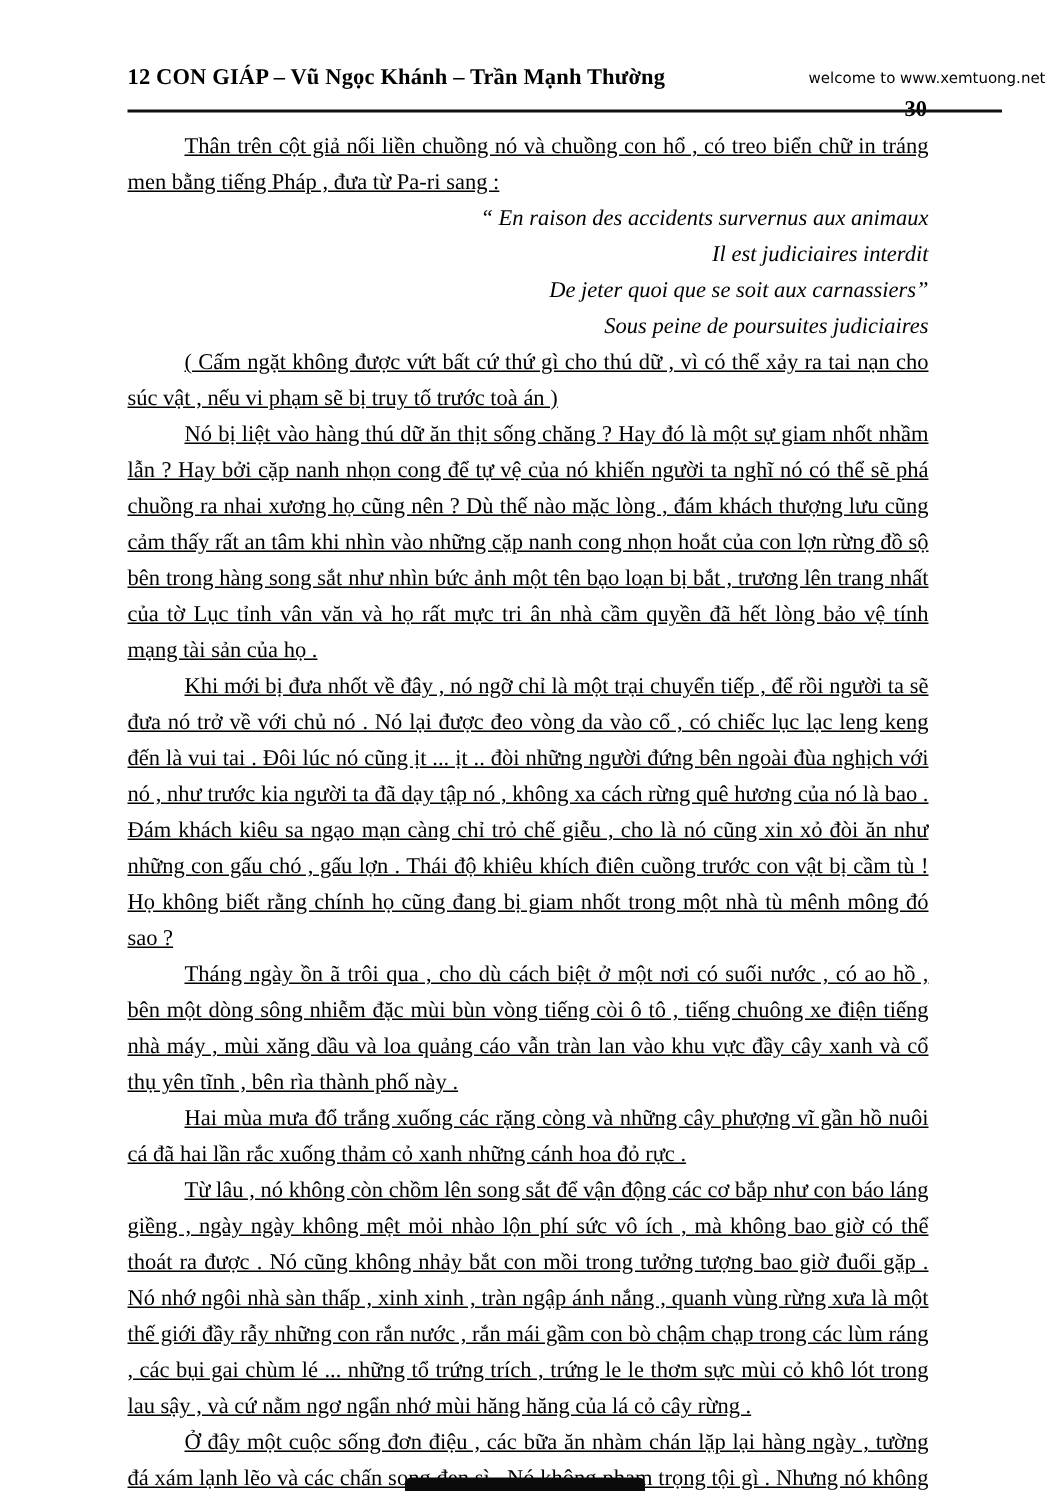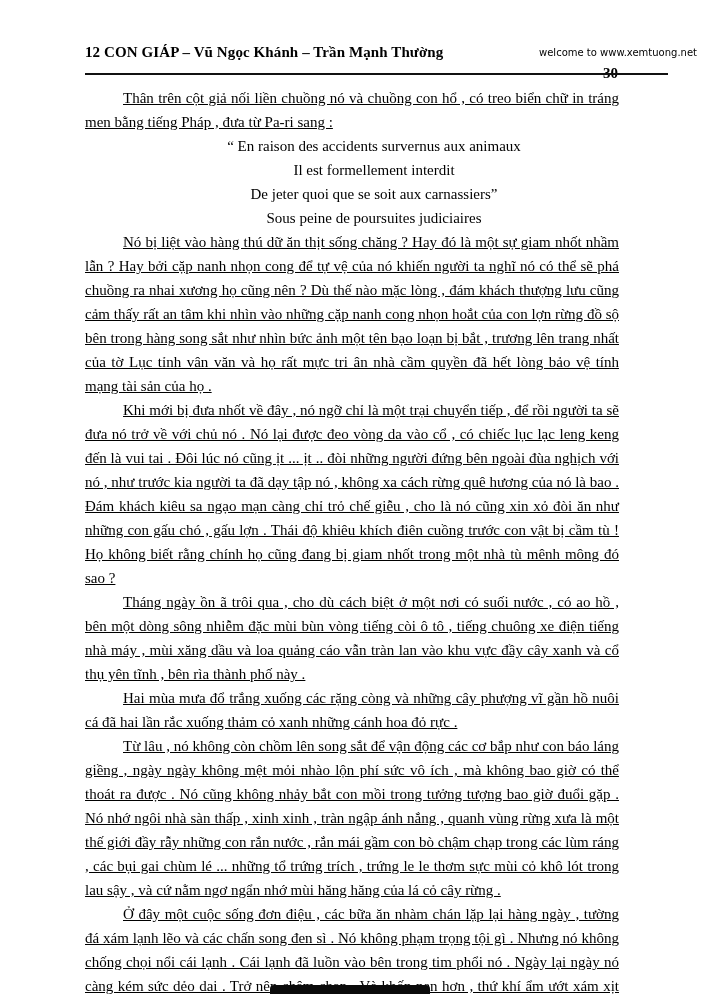--- a/index.html
+++ b/index.html
@@ -59,21 +59,22 @@
     text-align: justify;
     text-justify: inter-word;
   }
   .para {
     margin: 0;
     text-indent: 38px;
     text-decoration: underline;
   }
   .verse-line {
     margin-left: 44px;
-    text-align: center;
+    text-align: right;
+    font-style: italic;
   }
   .bottom-bar {
     position: absolute;
     bottom: 0;
     left: 270px;
     width: 160px;
     height: 9px;
     background: #0a0a0a;
     border-radius: 4px 4px 0 0;
   }
@@ -88,23 +89,24 @@
   <div class="header-link-wrap">
     <a class="header-link">welcome to www.xemtuong.net</a>
     <span class="page-number">30</span>
   </div>
 
   <div class="header-rule"></div>
 
   <div class="doc-body">
       <p class="para">Thân trên cột giả nối liền chuồng nó và chuồng con hổ , có treo biển chữ in tráng men bằng tiếng Pháp , đưa từ Pa-ri sang :</p>
       <div class="verse-line">“ En raison des accidents survernus aux animaux</div>
-      <div class="verse-line">Il est formellement interdit</div>
+      <div class="verse-line">Il est judiciaires interdit</div>
       <div class="verse-line">De jeter quoi que se soit aux carnassiers”</div>
       <div class="verse-line">Sous peine de poursuites judiciaires</div>
+      <p class="para">( Cấm ngặt không được  vứt bất cứ thứ gì cho thú dữ , vì có thể xảy ra tai nạn cho súc vật , nếu vi phạm sẽ bị truy tố trước toà án )</p>
       <p class="para">Nó bị liệt vào hàng thú dữ ăn thịt sống chăng ? Hay đó là một sự giam nhốt nhầm lẫn ? Hay  bởi cặp nanh nhọn cong để tự vệ của nó khiến người ta nghĩ nó có thể sẽ phá chuồng ra nhai xương họ cũng nên ? Dù thế nào mặc lòng , đám khách thượng lưu cũng cảm thấy rất an tâm khi nhìn vào những cặp nanh cong nhọn hoắt của con lợn rừng đồ sộ bên trong hàng song sắt như nhìn bức ảnh một tên bạo loạn bị bắt , trương lên trang nhất của tờ Lục tỉnh vân văn và họ rất mực tri ân nhà cầm quyền đã hết lòng bảo vệ tính mạng tài sản của họ .</p>
       <p class="para">Khi mới bị đưa nhốt về đây , nó ngỡ chỉ là một trại chuyển tiếp  , để rồi người ta sẽ đưa nó trở về với chủ nó . Nó lại được  đeo vòng da vào cổ , có chiếc lục lạc leng keng đến là vui tai . Đôi lúc nó cũng ịt ... ịt .. đòi những người đứng bên ngoài đùa nghịch với nó , như trước kia người ta đã dạy tập nó , không  xa cách rừng quê hương của nó là bao . Đám khách kiêu sa ngạo mạn càng chỉ trỏ chế giễu , cho là nó cũng xin xỏ đòi ăn như những con gấu chó , gấu lợn . Thái độ  khiêu khích điên cuồng trước con vật bị cầm tù ! Họ không  biết rằng chính họ cũng đang bị giam nhốt trong một nhà tù mênh mông đó sao ?</p>
       <p class="para">Tháng ngày ồn ã trôi qua , cho dù cách biệt ở một nơi có suối nước  , có ao hồ , bên một dòng sông nhiễm đặc mùi bùn vòng tiếng còi ô tô , tiếng chuông xe điện tiếng nhà máy , mùi xăng dầu và loa quảng cáo vẫn tràn lan vào khu vực đầy cây xanh và cổ thụ yên tĩnh , bên rìa thành phố này .</p>
       <p class="para">Hai mùa mưa đổ trắng xuống các rặng còng và những cây phượng vĩ gần hồ nuôi cá đã hai lần rắc xuống thảm cỏ xanh những cánh hoa đỏ rực .</p>
       <p class="para">Từ lâu , nó không  còn chồm lên song sắt để vận động các cơ bắp như con báo láng giềng , ngày ngày không  mệt mỏi nhào lộn phí sức vô ích , mà không  bao giờ có thể thoát ra được  . Nó cũng không  nhảy bắt con mồi trong tưởng tượng bao giờ đuổi gặp . Nó nhớ ngôi nhà sàn thấp , xinh xinh , tràn ngập ánh nắng , quanh vùng rừng xưa là một thế giới đầy rẫy những con rắn nước , rắn mái gầm con bò chậm chạp trong các lùm ráng , các bụi gai chùm lé ... những tổ trứng trích , trứng le le thơm sực mùi cỏ khô lót trong lau sậy , và cứ nằm ngơ ngẩn nhớ mùi hăng hăng của lá cỏ cây rừng .</p>
       <p class="para">Ở đây một cuộc sống đơn điệu , các bữa ăn nhàm chán lặp lại hàng ngày , tường đá xám lạnh lẽo và các chấn song đen sì . Nó không  phạm trọng tội gì . Nhưng nó không chống chọi nổi cái lạnh . Cái lạnh đã luồn vào bên trong tim phổi nó . Ngày lại ngày nó càng kém sức dẻo dai . Trở nên chậm chạp . Và khốn nạn hơn , thứ khí ẩm ướt xám xịt tràn ngập dãy chuồng đá , cuối cùng đã gặm nhấm các đầu khớp bộ phận cơ thể và đường xương sống của nó , đến nỗi nó không thể nhảy lên nằm trên các bậc gỗ .</p>
     </div>
 
   <div class="bottom-bar"></div>
 

